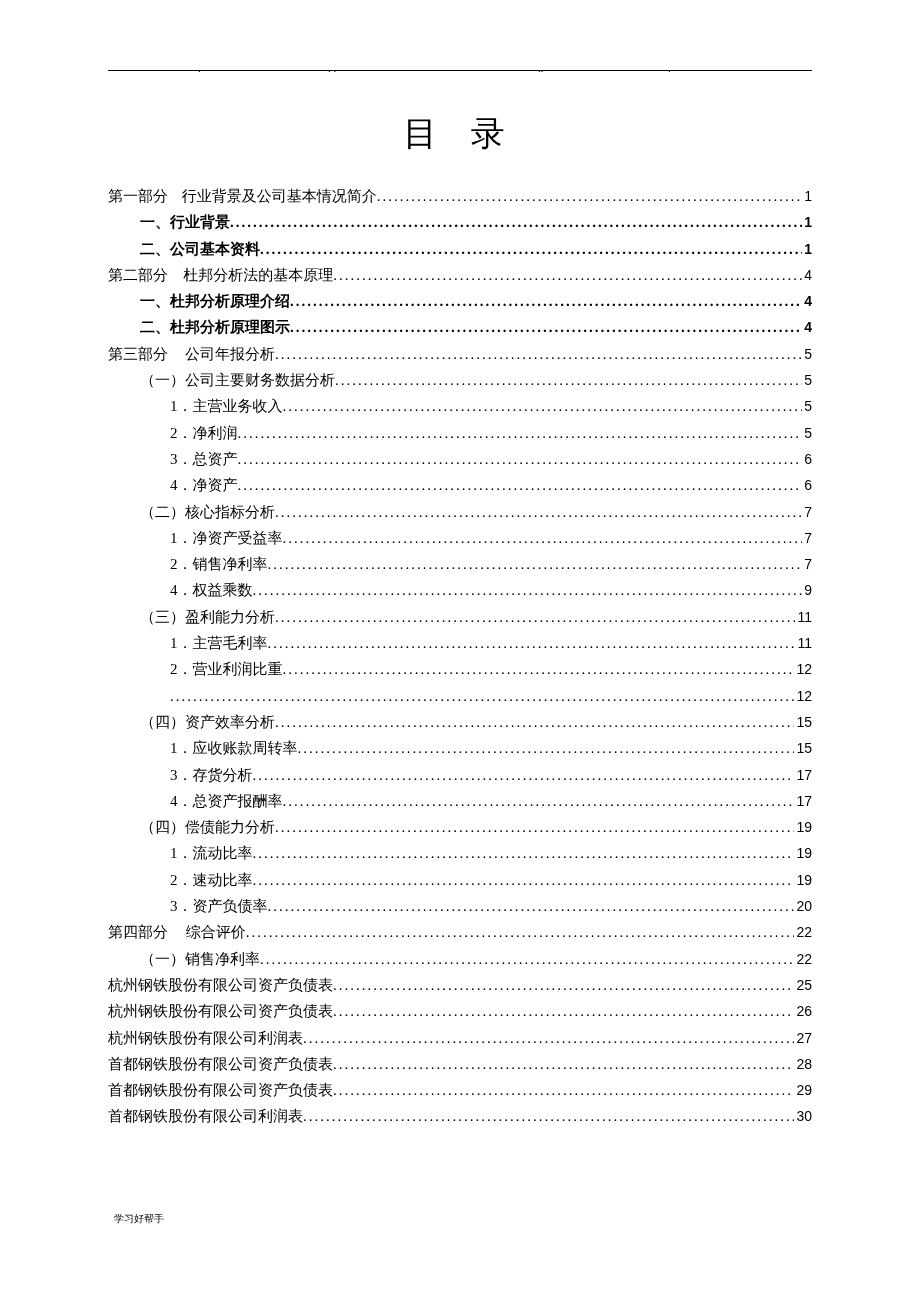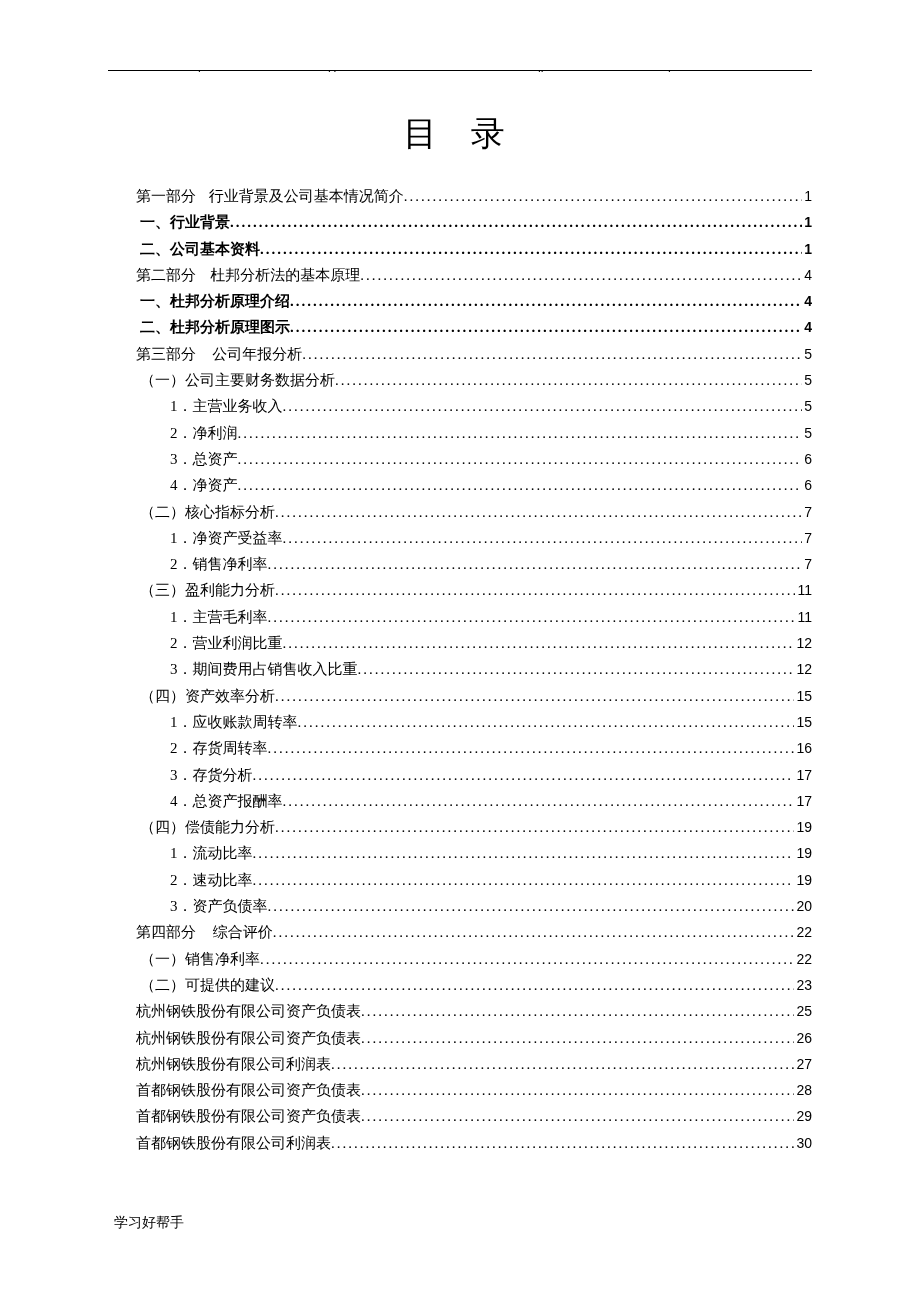--- a/index.html
+++ b/index.html
@@ -71,30 +71,30 @@
     .toc-line .dots::after {
       content: ".......................................................................................................................................................";
       display: block;
     }
     .toc-line .page-num {
       flex: 0 0 auto;
       padding-left: 2px;
       font-family: Arial, sans-serif;
       font-size: 14px;
     }
-    .l0 { padding-left: 0; margin-left: 28px; }
+    .l0 { padding-left: 0; }
     .l1 { padding-left: 32px; font-weight: bold; }
     .l2 { padding-left: 32px; justify-content: center; }
     .l3 { padding-left: 62px; }
     .part-gap { display: inline-block; width: 28px; }
     .footer {
       position: absolute;
-      bottom: 70px;
+      bottom: 76px;
       left: 114px;
-      font-size: 14px;
+      font-size: 10px;
     }
   </style>
 </head>
 <body>
 
 <div class="page">
   <div class="header-line">
     <span class="d2">. .</span>
     <span class="d3">..</span>
     <span class="d4">.</span>
@@ -175,56 +175,55 @@
       <div class="toc-line l3">
         <span class="label">1．净资产受益率</span>
         <span class="dots"></span>
         <span class="page-num">7</span>
       </div>
       <div class="toc-line l3">
         <span class="label">2．销售净利率</span>
         <span class="dots"></span>
         <span class="page-num">7</span>
       </div>
+      <div class="toc-line l3">
+        <span class="label">4．权益乘数</span>
+        <span class="dots"></span>
+        <span class="page-num">9</span>
+      </div>
       <div class="toc-line l2">
         <span class="label">（三）盈利能力分析</span>
         <span class="dots"></span>
         <span class="page-num">11</span>
       </div>
       <div class="toc-line l3">
         <span class="label">1．主营毛利率</span>
         <span class="dots"></span>
         <span class="page-num">11</span>
       </div>
       <div class="toc-line l3">
         <span class="label">2．营业利润比重</span>
         <span class="dots"></span>
         <span class="page-num">12</span>
       </div>
       <div class="toc-line l3">
-        <span class="label">3．期间费用占销售收入比重</span>
         <span class="dots"></span>
         <span class="page-num">12</span>
       </div>
       <div class="toc-line l2">
         <span class="label">（四）资产效率分析</span>
         <span class="dots"></span>
         <span class="page-num">15</span>
       </div>
       <div class="toc-line l3">
         <span class="label">1．应收账款周转率</span>
         <span class="dots"></span>
         <span class="page-num">15</span>
       </div>
       <div class="toc-line l3">
-        <span class="label">2．存货周转率</span>
-        <span class="dots"></span>
-        <span class="page-num">16</span>
-      </div>
-      <div class="toc-line l3">
         <span class="label">3．存货分析</span>
         <span class="dots"></span>
         <span class="page-num">17</span>
       </div>
       <div class="toc-line l3">
         <span class="label">4．总资产报酬率</span>
         <span class="dots"></span>
         <span class="page-num">17</span>
       </div>
       <div class="toc-line l2">
@@ -251,25 +250,20 @@
         <span class="label">第四部分</span>
         <span class="part-gap"></span>
         <span class="label">综合评价</span>
         <span class="dots"></span>
         <span class="page-num">22</span>
       </div>
       <div class="toc-line l2">
         <span class="label">（一）销售净利率</span>
         <span class="dots"></span>
         <span class="page-num">22</span>
-      </div>
-      <div class="toc-line l2">
-        <span class="label">（二）可提供的建议</span>
-        <span class="dots"></span>
-        <span class="page-num">23</span>
       </div>
       <div class="toc-line l0">
         <span class="label">杭州钢铁股份有限公司资产负债表</span>
         <span class="dots"></span>
         <span class="page-num">25</span>
       </div>
       <div class="toc-line l0">
         <span class="label">杭州钢铁股份有限公司资产负债表</span>
         <span class="dots"></span>
         <span class="page-num">26</span>

